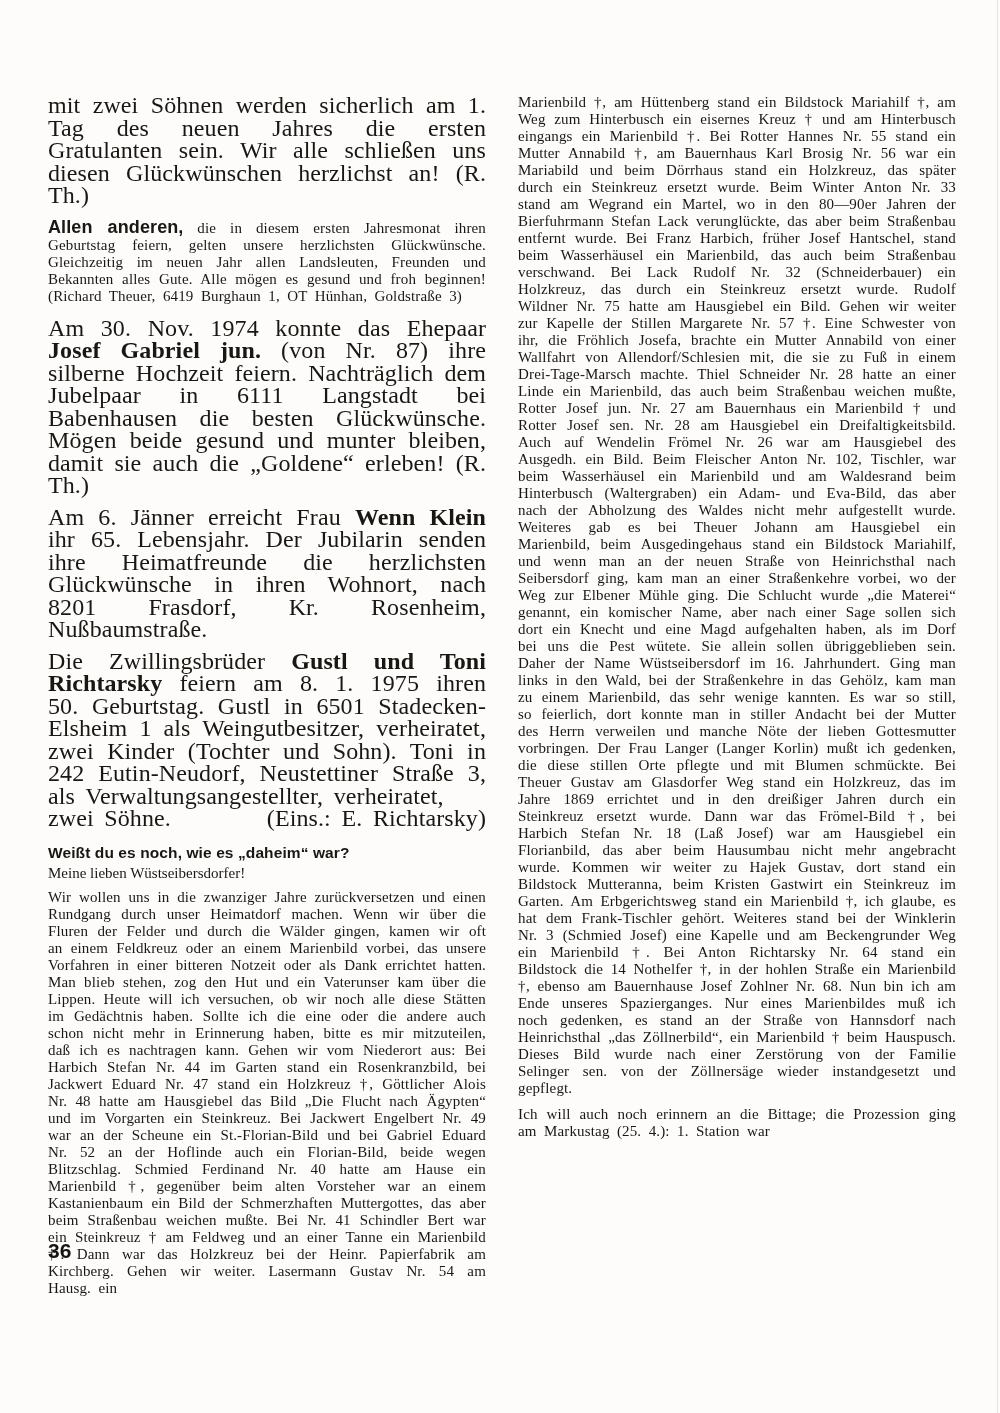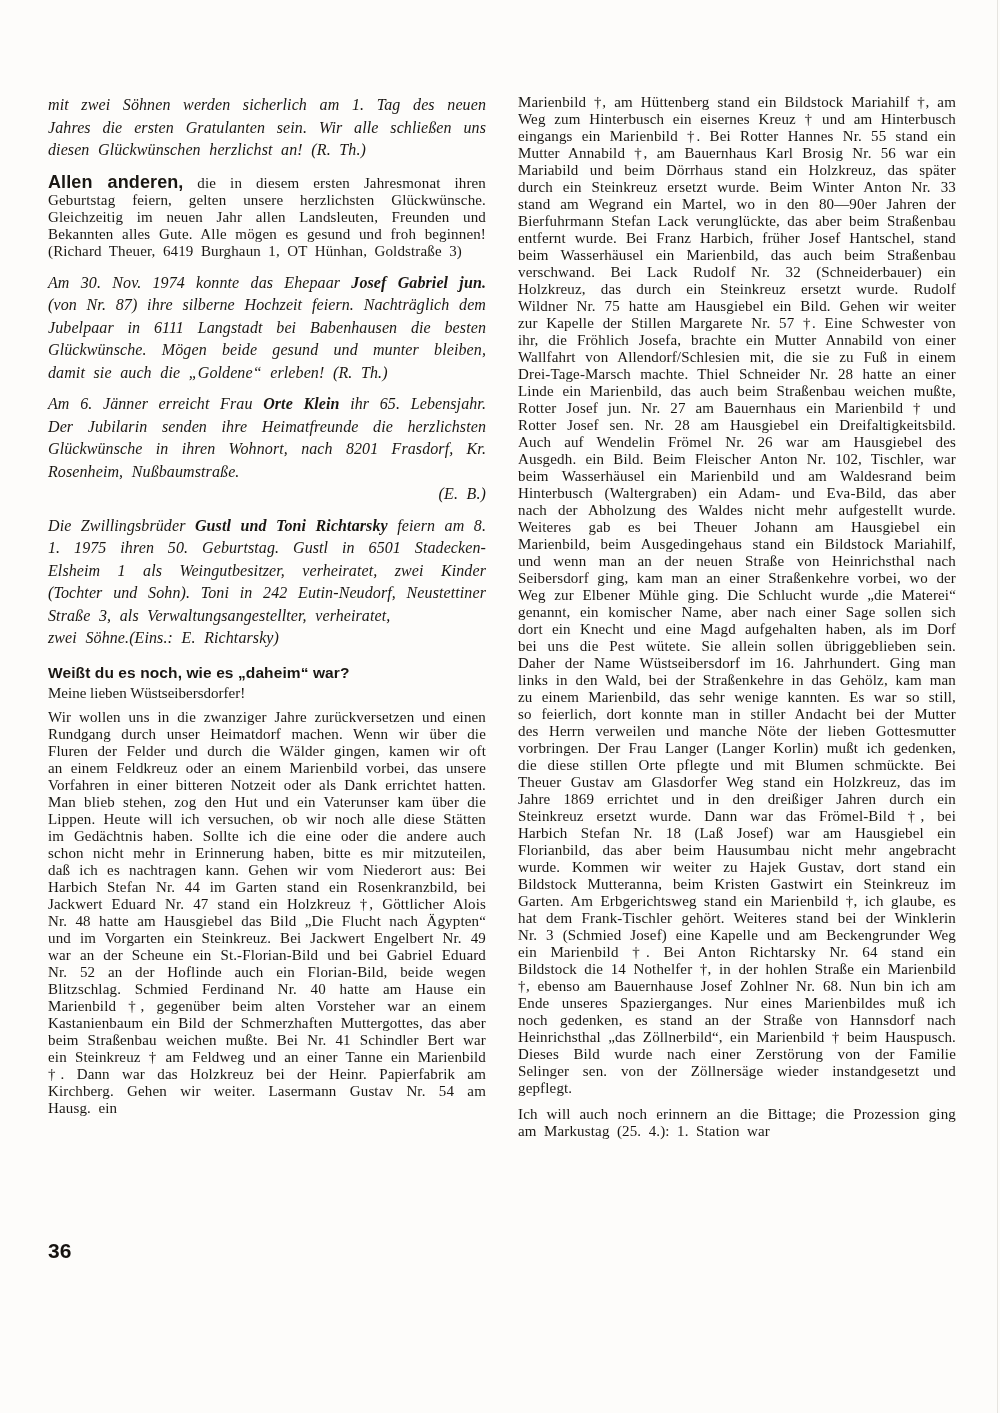--- a/index.html
+++ b/index.html
@@ -27,26 +27,25 @@
     display: flex;
     gap: 32px;
     padding: 94px 0 0 48px;
   }
   .col { width: 438px; }
 
   .col p { margin: 0 0 9px 0; }
 
   
   .lg {
-    font-size: 16px;
+    font-size: 24px;
     line-height: 22.5px;
     text-align: justify;
     word-spacing: 4.5px;
     letter-spacing: 0.1px;
-    font-style: italic;
   }
   
   .sm {
     font-size: 15px;
     line-height: 17px;
     text-align: justify;
     word-spacing: 3.5px;
     letter-spacing: 0.15px;
   }
   .gap-before { margin-top: 12px !important; }
@@ -59,21 +58,21 @@
     font-size: 18px;
     letter-spacing: 0.1px;
   }
 
   .sig-line {
     display: block;
     text-align: right;
   }
   .last-line {
     display: flex;
-    justify-content: flex-start;
+    justify-content: space-between;
   }
 
   .heading-sans {
     font-family: "Liberation Sans", sans-serif;
     font-weight: bold;
     font-size: 15.5px;
     margin: 14px 0 3px 0;
     letter-spacing: 0.1px;
   }
   .salutation {
@@ -105,22 +104,21 @@
 
       <p class="sm gap-before">
         <span class="lead-sans">Allen anderen,</span><span> die in diesem ersten Jahresmonat ihren Geburtstag feiern, gelten unsere herzlichsten Glückwünsche. Gleichzeitig im neuen Jahr allen Landsleuten, Freunden und Bekannten alles Gute. Alle mögen es gesund und froh beginnen! (Richard Theuer, 6419 Burghaun 1, OT Hünhan, Goldstraße 3)</span>
       </p>
 
       <p class="lg gap-before">
         <span>Am 30. Nov. 1974 konnte das Ehepaar </span><b>Josef Gabriel jun.</b><span> (von Nr. 87) ihre silberne Hochzeit feiern. Nachträglich dem Jubelpaar in 6111 Langstadt bei Babenhausen die besten Glückwünsche. Mögen beide gesund und munter bleiben, damit sie auch die „Goldene“ erleben! (R. Th.)</span>
       </p>
 
       <p class="lg">
-        <span>Am 6. Jänner erreicht Frau </span><b>Orte Klein</b><span> ihr 65. Lebensjahr. Der Jubilarin senden ihre Heimatfreunde die herzlichsten Glückwünsche in ihren Wohnort, nach 8201 Frasdorf, Kr. Rosenheim, Nußbaumstraße.</span>
-        <span class="sig-line">(E. B.)</span>
+        <span>Am 6. Jänner erreicht Frau </span><b>Wenn Klein</b><span> ihr 65. Lebensjahr. Der Jubilarin senden ihre Heimatfreunde die herzlichsten Glückwünsche in ihren Wohnort, nach 8201 Frasdorf, Kr. Rosenheim, Nußbaumstraße.</span>
       </p>
 
       <p class="lg">
         <span>Die Zwillingsbrüder </span><b>Gustl und Toni Richtarsky</b><span> feiern am 8. 1. 1975 ihren 50. Geburtstag. Gustl in 6501 Stadecken-Elsheim 1 als Weingutbesitzer, verheiratet, zwei Kinder (Tochter und Sohn). Toni in 242 Eutin-Neudorf, Neustettiner Straße 3, als Verwaltungsangestellter, verheiratet,</span>
         <span class="last-line">
           <span>zwei Söhne.</span>
           <span>(Eins.: E. Richtarsky)</span>
         </span>
       </p>
 

